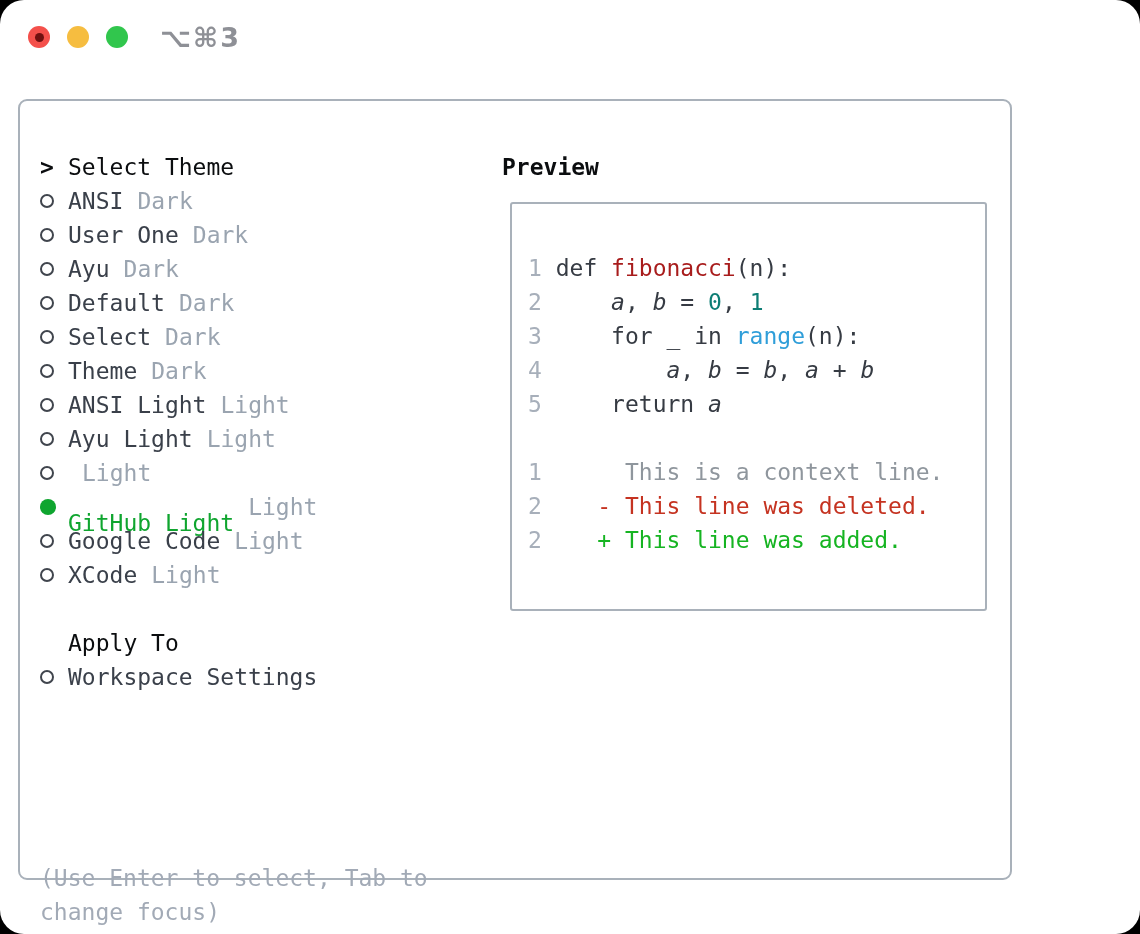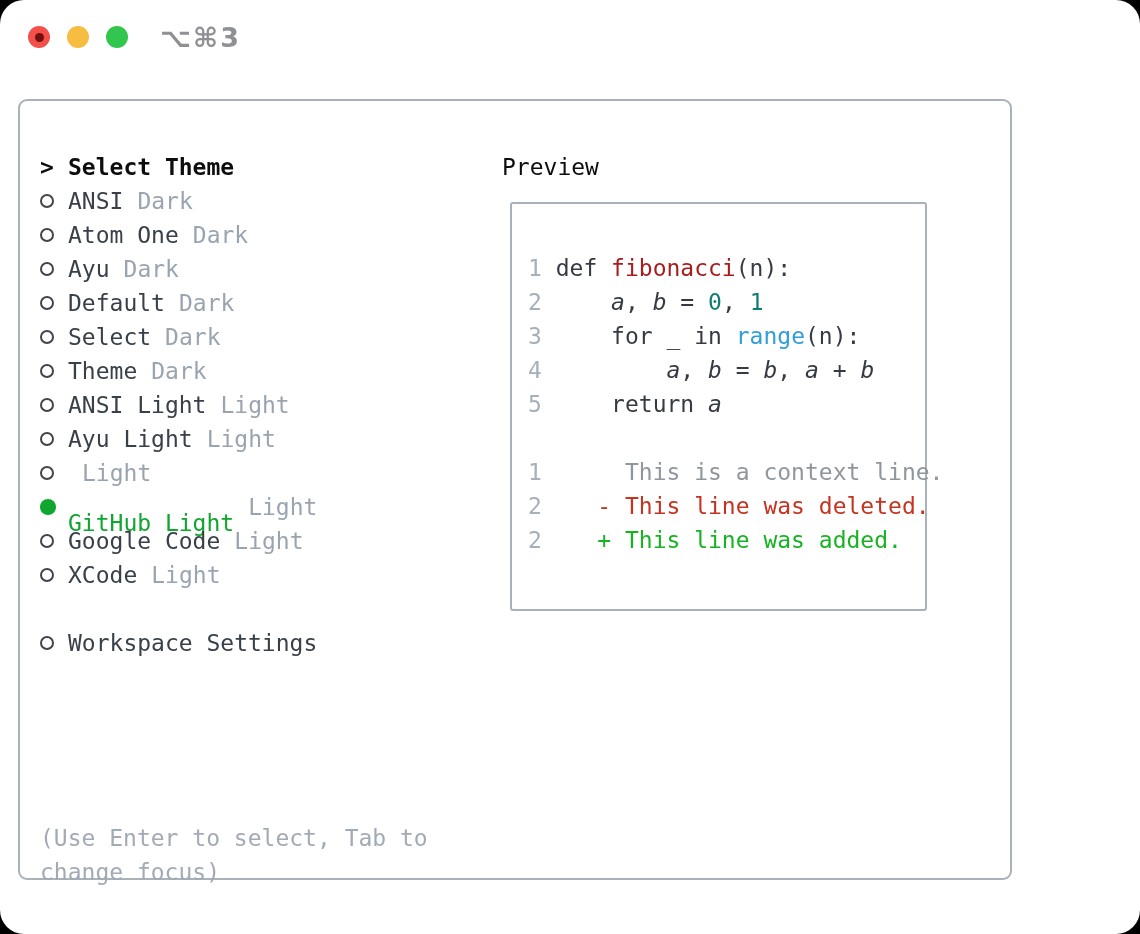--- a/index.html
+++ b/index.html
@@ -37,30 +37,30 @@
   .slot { display:inline-flex; align-items:center; width:28px; flex:0 0 28px; }
   .prompt { font-weight:700; color:var(--heading); }
   .radio {
     width:14px; height:14px; border-radius:50%;
     border:2px solid var(--radio-stroke); background:transparent;
   }
   .radio.on { width:16px; height:16px; border:none; background:var(--accent-green); }
   .row .name { }
   .row.selected .name { color:var(--accent-green);margin-top:32px; }
   .row .tag { color:var(--tag-gray); margin-left:14px; }
-  .row.header .name { font-weight:700; color:var(--heading); }
+  .row.header .name { font-weight:400; color:var(--heading); }
   .apply-list { position:absolute; left:20px; top:525px; }
-  .hint { position:absolute; left:20px; top:720px; font-size:23px; line-height:34px; color:var(--hint-gray); white-space:pre; }
+  .hint { position:absolute; left:20px; top:760px; font-size:23px; line-height:34px; color:var(--hint-gray); white-space:pre; }
   
   .preview-title {
     position:absolute; left:482px; top:49px; height:34px; display:flex; align-items:center;
-    font-size:23px; font-weight:400; color:var(--heading);
+    font-size:23px; font-weight:700; color:var(--heading);
   }
   .preview-box {
-    position:absolute; left:490px; top:101px; width:417px; height:409px;
+    position:absolute; left:490px; top:101px; width:477px; height:409px;
     border:2px solid var(--border-gray); border-radius:3px; background:#fff;
   }
   pre#code {
     font-family:"DejaVu Sans Mono", monospace;
     font-size:23px; line-height:34px; padding:47px 0 0 16px; white-space:pre;
   }
   .ln          { color:var(--line-number); }
   .tok-plain   { color:var(--code-default); }
   .tok-kw      { color:var(--code-default); }
   .tok-title   { color:var(--code-title); }
@@ -83,34 +83,35 @@
     <span class="dot yellow"></span>
     <span class="dot green"></span>
     <span class="shortcut">⌥⌘3</span>
   </div>
 
   <div class="main-box">
 
     <div class="col-left" id="theme-list">
         <div class="row header"><span class="slot"><span class="prompt">&gt;</span></span><span class="name">Select Theme</span></div>
         <div class="row"><span class="slot"><span class="radio"></span></span><span class="name">ANSI</span><span class="tag">Dark</span></div>
-        <div class="row"><span class="slot"><span class="radio"></span></span><span class="name">Atom One</span><span class="tag">Dark</span></div>
+        <div class="row"><span class="slot"><span class="radio"></span></span><span class="name">User One</span><span class="tag">Dark</span></div>
         <div class="row"><span class="slot"><span class="radio"></span></span><span class="name">Ayu</span><span class="tag">Dark</span></div>
         <div class="row"><span class="slot"><span class="radio"></span></span><span class="name">Default</span><span class="tag">Dark</span></div>
         <div class="row"><span class="slot"><span class="radio"></span></span><span class="name">Select</span><span class="tag">Dark</span></div>
         <div class="row"><span class="slot"><span class="radio"></span></span><span class="name">Theme</span><span class="tag">Dark</span></div>
         <div class="row"><span class="slot"><span class="radio"></span></span><span class="name">ANSI Light</span><span class="tag">Light</span></div>
         <div class="row"><span class="slot"><span class="radio"></span></span><span class="name">Ayu Light</span><span class="tag">Light</span></div>
         <div class="row"><span class="slot"><span class="radio"></span></span><span class="tag">Light</span></div>
         <div class="row selected"><span class="slot"><span class="radio on"></span></span><span class="name">GitHub Light</span><span class="tag">Light</span></div>
         <div class="row"><span class="slot"><span class="radio"></span></span><span class="name">Google Code</span><span class="tag">Light</span></div>
         <div class="row"><span class="slot"><span class="radio"></span></span><span class="name">XCode</span><span class="tag">Light</span></div>
       </div>
 
     <div class="apply-list" id="apply-list">
+        <div class="row header"><span class="slot"></span><span class="name">Apply To</span></div>
         <div class="row"><span class="slot"><span class="radio"></span></span><span class="name">Workspace Settings</span></div>
       </div>
 
     <div class="hint" id="hint">(Use Enter to select, Tab to
 change focus)</div>
 
     <div class="preview-title">Preview</div>
 
     <div class="preview-box">
       <pre id="code"><span class="ln">1 </span><span class="tok-kw">def </span><span class="tok-title">fibonacci</span><span class="tok-plain">(n):</span>

